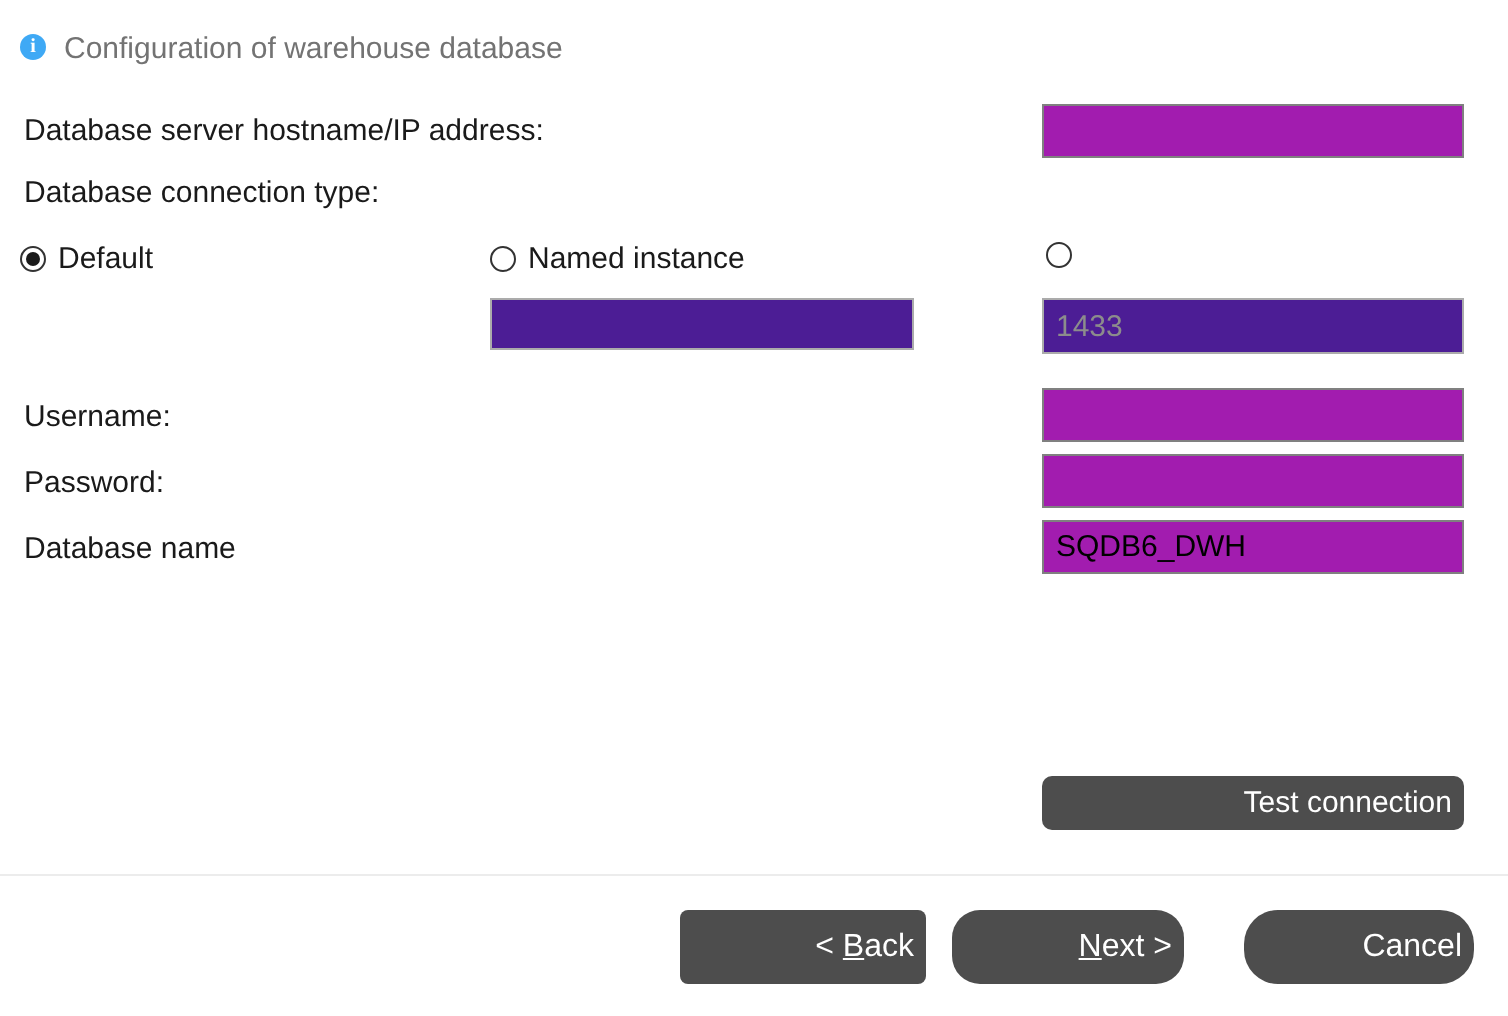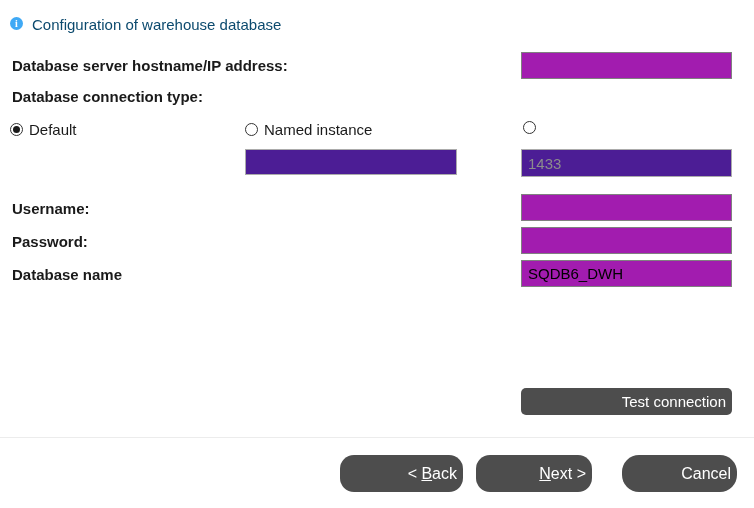--- a/index.html
+++ b/index.html
@@ -27,29 +27,28 @@
     font-size: 10px;
     font-weight: bold;
     font-family: "Liberation Serif", serif;
     text-align: center;
     line-height: 13px;
   }
   .page-title {
     position: absolute;
     left: 32px; top: 16px;
     font-size: 15px;
-    color: #0c4a6e;
+    color: #737373;
   }
 
   .field-label {
     position: absolute;
     font-size: 15px;
     color: #1a1a1a;
     white-space: nowrap;
-    font-weight: bold;
   }
 
   .text-input {
     position: absolute;
     box-sizing: border-box;
     width: 211px;
     height: 27px;
     border: 1px solid #808080;
     background: #a21caf;
     font-family: "Liberation Sans", sans-serif;
@@ -104,21 +103,21 @@
     font-size: 16px;
     text-align: right;
     cursor: pointer;
   }
   .btn-test {
     left: 521px; top: 388px;
     width: 211px; height: 27px;
     font-size: 15px;
     border-radius: 5px;
   }
-  .btn-back  { left: 340px; top: 455px; width: 123px; height: 37px; border-radius: 14px; }
+  .btn-back  { left: 340px; top: 455px; width: 123px; height: 37px; border-radius: 4px; }
   .btn-next  { left: 476px; top: 455px; width: 116px; height: 37px; border-radius: 14px; }
   .btn-cancel{ left: 622px; top: 455px; width: 115px; height: 37px; border-radius: 17px; }
   .accel { text-decoration: underline; }
 
   .separator {
     position: absolute;
     left: 0; top: 437px;
     width: 754px; height: 0;
     border-top: 1px solid #ececec;
   }

